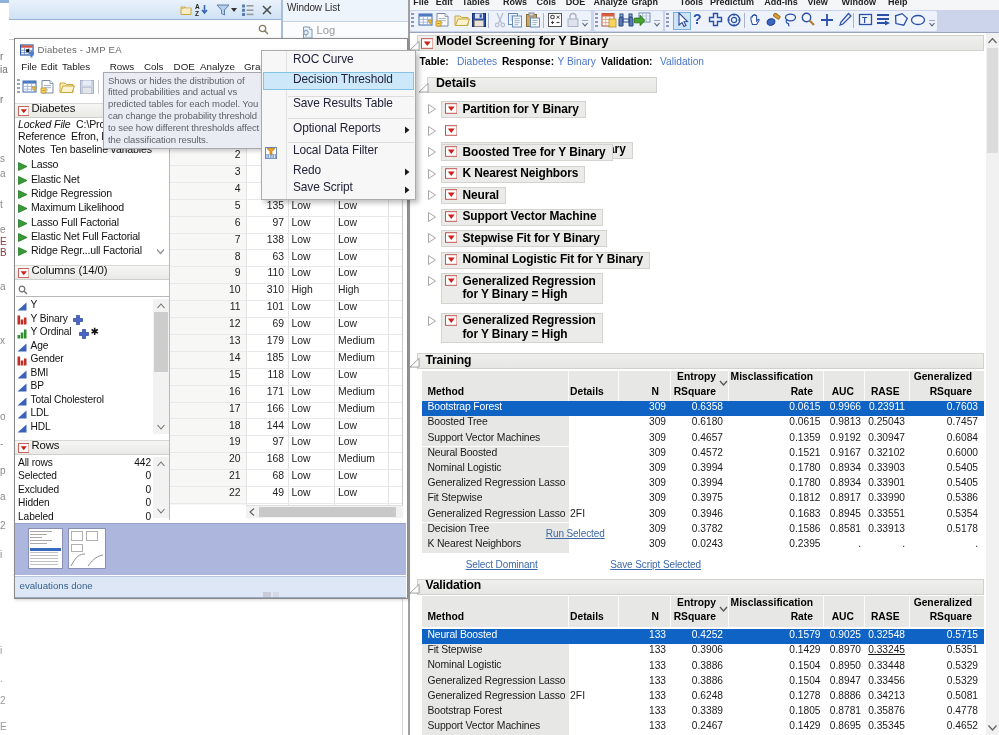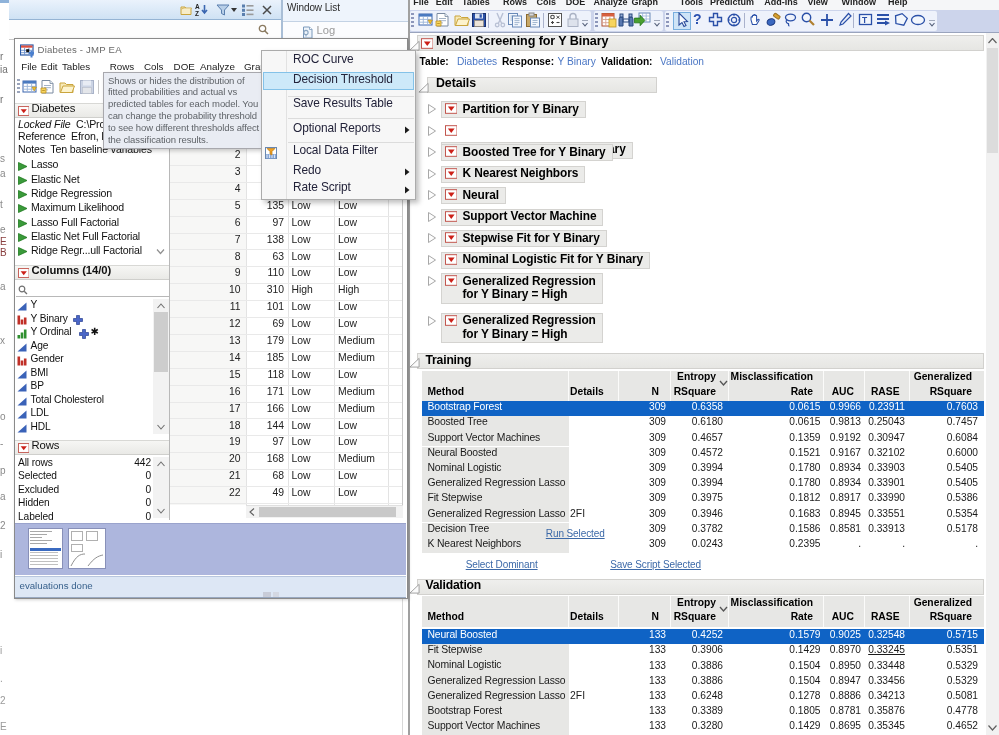--- a/index.html
+++ b/index.html
@@ -510,21 +510,21 @@
 <div class="tx" style="left:427.5px;top:706.0px;font-size:10.4px;color:#1a1a1a;letter-spacing:-0.15px;">Bootstrap Forest</div>
 <div class="tx" style="right:333px;top:706.1px;font-size:10.2px;color:#1a1a1a;">133</div>
 <div class="tx" style="right:276px;top:706.1px;font-size:10.2px;color:#1a1a1a;">0.3389</div>
 <div class="tx" style="right:178.5px;top:706.1px;font-size:10.2px;color:#1a1a1a;">0.1805</div>
 <div class="tx" style="right:138px;top:706.1px;font-size:10.2px;color:#1a1a1a;">0.8781</div>
 <div class="tx" style="right:94px;top:706.1px;font-size:10.2px;color:#1a1a1a;">0.35876</div>
 <div class="tx" style="right:21px;top:706.1px;font-size:10.2px;color:#1a1a1a;">0.4778</div>
 <div class="a" style="left:422px;top:720.0px;width:146.5px;height:15.2px;background:#e7e7e5;"></div>
 <div class="tx" style="left:427.5px;top:721.2px;font-size:10.4px;color:#1a1a1a;letter-spacing:-0.15px;">Support Vector Machines</div>
 <div class="tx" style="right:333px;top:721.3px;font-size:10.2px;color:#1a1a1a;">133</div>
-<div class="tx" style="right:276px;top:721.3px;font-size:10.2px;color:#1a1a1a;">0.3280</div>
+<div class="tx" style="right:276px;top:721.3px;font-size:10.2px;color:#1a1a1a;">0.2467</div>
 <div class="tx" style="right:178.5px;top:721.3px;font-size:10.2px;color:#1a1a1a;">0.1429</div>
 <div class="tx" style="right:138px;top:721.3px;font-size:10.2px;color:#1a1a1a;">0.8695</div>
 <div class="tx" style="right:94px;top:721.3px;font-size:10.2px;color:#1a1a1a;">0.35345</div>
 <div class="tx" style="right:21px;top:721.3px;font-size:10.2px;color:#1a1a1a;">0.4652</div>
 <div class="a" style="left:985.5px;top:33px;width:13.5px;height:702px;background:#f1f1f1;"></div>
 <svg class="a" style="left:988px;top:38px" width="9" height="6" viewBox="0 0 9 6">
     <path d="M0.5 5 L4.5 0.5 L8.5 5" stroke="#606060" stroke-width="1.2" fill="none"></path>
   </svg>
 <svg class="a" style="left:988px;top:725px" width="9" height="6" viewBox="0 0 9 6">
     <path d="M0.5 0.5 L4.5 5 L8.5 0.5" stroke="#606060" stroke-width="1.2" fill="none"></path>
@@ -610,21 +610,21 @@
   </svg>
 <div class="tx" style="left:31px;top:245.2px;font-size:10.6px;color:#111;letter-spacing:-0.2px;">Ridge Regr...ull Factorial</div>
 <svg class="a" style="left:156px;top:248px" width="9" height="7" viewBox="0 0 9 7">
     <path d="M1 1.5 L4.5 5.5 L8 1.5" stroke="#909090" stroke-width="1.2" fill="none"></path>
   </svg>
 <div class="a" style="left:14.5px;top:265px;width:154px;height:14.5px;background:linear-gradient(#f6f6f4,#e9e9e6);border-top:1px solid #d8d8d5;border-bottom:1px solid #cfcfcc;"></div>
 <svg class="a" style="left:17.5px;top:267.5px" width="11.5" height="10" viewBox="0 0 13 11">
 <rect x="0.5" y="0.5" width="12" height="10" fill="#fff" stroke="#c05048" stroke-width="1"></rect>
 <path d="M3 3.4 L10 3.4 L6.5 8 Z" fill="#cc2018"></path>
   </svg>
-<div class="tx" style="left:31.5px;top:265.2px;font-size:11.3px;color:#111;letter-spacing:-0.1px;font-weight:bold;">Columns (14/0)</div>
+<div class="tx" style="left:31.5px;top:265.2px;font-size:11.3px;color:#111;letter-spacing:-0.1px;">Columns (14/0)</div>
 <div class="a" style="left:16px;top:281.5px;width:152.5px;height:15.5px;background:#fff;border-bottom:1px solid #b8b8b8;"></div>
 <svg class="a" style="left:17.5px;top:284.5px" width="10" height="10" viewBox="0 0 10 10">
 <circle cx="4" cy="4" r="2.8" fill="none" stroke="#707070" stroke-width="1.2"></circle>
 <path d="M6.2 6.2 L9 9" stroke="#707070" stroke-width="1.3"></path>
   </svg>
 <svg class="a" style="left:17px;top:302.0px" width="10" height="9" viewBox="0 0 10 9">
     <path d="M0.5 8.5 L9.5 8.5 L9.5 0.5 Z" fill="#3a62b8"></path>
   </svg>
 <div class="tx" style="left:30.5px;top:300.2px;font-size:10.2px;color:#111;letter-spacing:-0.15px;">Y</div>
 <svg class="a" style="left:17px;top:315.0px" width="10" height="10" viewBox="0 0 10 10">
@@ -848,21 +848,21 @@
 <div class="tx" style="left:108px;top:134.6px;font-size:9.5px;color:#5f6368;letter-spacing:-0.1px;">the classification results.</div>
 <div class="a" style="left:261px;top:50.4px;width:154.7px;height:149.2px;background:#f7f7f7;border:1px solid #ababab;box-shadow:3px 3px 5px rgba(0,0,0,0.25);"></div>
 <div class="a" style="left:285.5px;top:51.4px;width:1px;height:147.2px;background:#e2e2e2;"></div>
 <div class="a" style="left:263px;top:72.2px;width:150.7px;height:17.7px;background:#cde9f9;border:1px solid #84c2e8;"></div>
 <div class="tx" style="left:293px;top:53.8px;font-size:11.9px;color:#23233a;letter-spacing:-0.1px;">ROC Curve</div>
 <div class="tx" style="left:293px;top:73.6px;font-size:11.9px;color:#23233a;letter-spacing:-0.1px;">Decision Threshold</div>
 <div class="tx" style="left:293px;top:97.5px;font-size:11.9px;color:#23233a;letter-spacing:-0.1px;">Save Results Table</div>
 <div class="tx" style="left:293px;top:122.8px;font-size:11.9px;color:#23233a;letter-spacing:-0.1px;">Optional Reports</div>
 <div class="tx" style="left:293px;top:145.2px;font-size:11.9px;color:#23233a;letter-spacing:-0.1px;">Local Data Filter</div>
 <div class="tx" style="left:293px;top:165.0px;font-size:11.9px;color:#23233a;letter-spacing:-0.1px;">Redo</div>
-<div class="tx" style="left:293px;top:182.3px;font-size:11.9px;color:#23233a;letter-spacing:-0.1px;">Rate Script</div>
+<div class="tx" style="left:293px;top:182.3px;font-size:11.9px;color:#23233a;letter-spacing:-0.1px;">Save Script</div>
 <div class="a" style="left:288px;top:95.6px;width:125.5px;height:1px;background:#dcdcdc;"></div>
 <div class="a" style="left:288px;top:117.6px;width:125.5px;height:1px;background:#dcdcdc;"></div>
 <div class="a" style="left:288px;top:141.9px;width:125.5px;height:1px;background:#dcdcdc;"></div>
 <svg class="a" style="left:403.5px;top:126.19999999999999px" width="6" height="8" viewBox="0 0 6 8">
     <path d="M1 0.5 L5.5 4 L1 7.5 Z" fill="#1b1b1b"></path>
   </svg>
 <svg class="a" style="left:403.5px;top:168.4px" width="6" height="8" viewBox="0 0 6 8">
     <path d="M1 0.5 L5.5 4 L1 7.5 Z" fill="#1b1b1b"></path>
   </svg>
 <svg class="a" style="left:403.5px;top:185.7px" width="6" height="8" viewBox="0 0 6 8">

